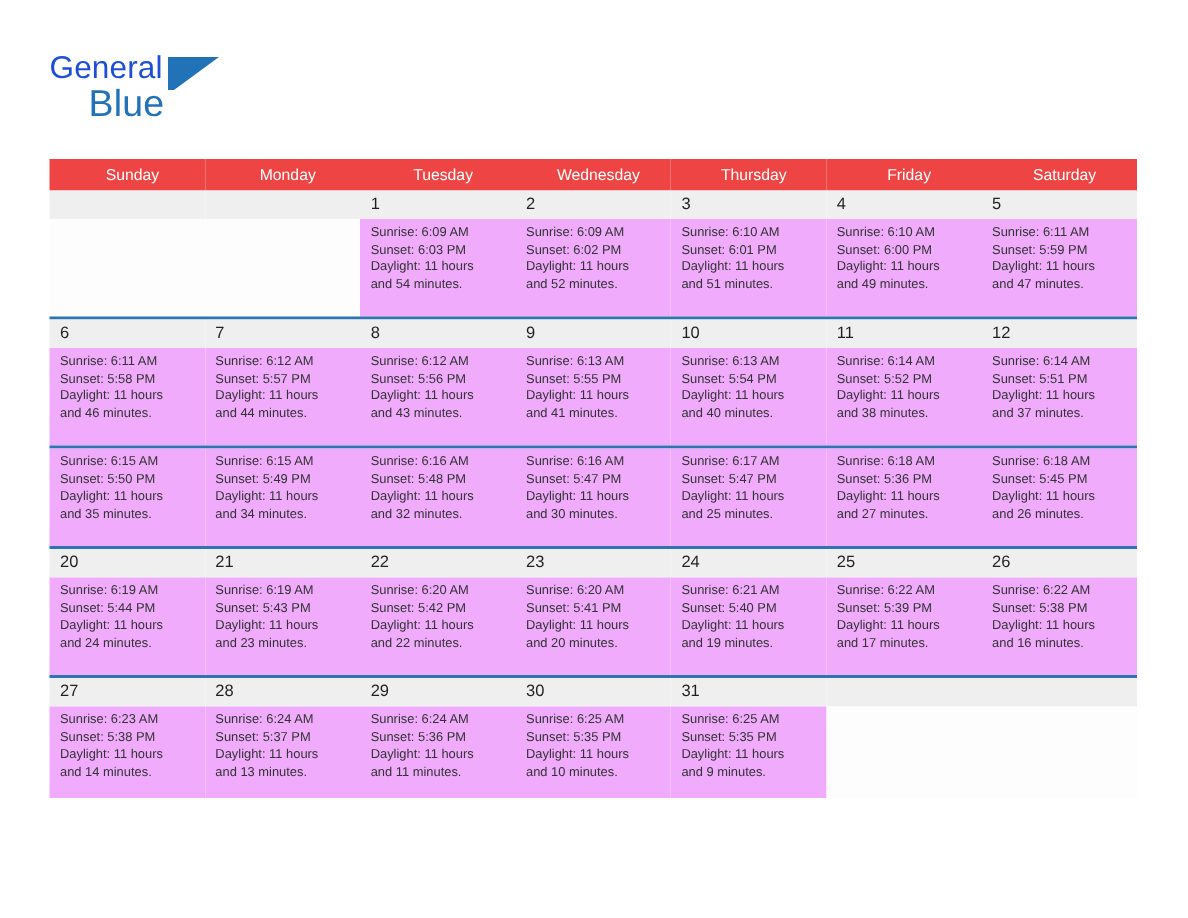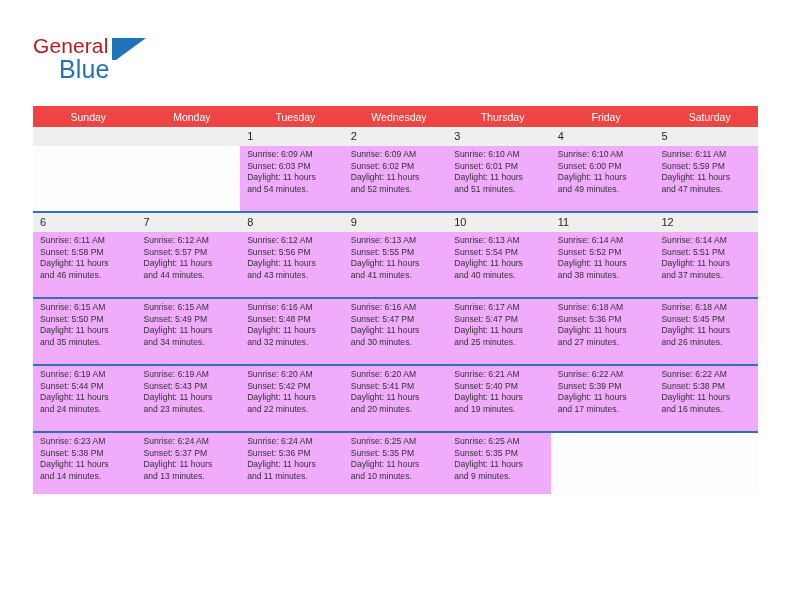--- a/index.html
+++ b/index.html
@@ -35,21 +35,21 @@
     top: 0;
     width: 120px;
     height: 52px;
   }
   .logo-general {
     position: absolute;
     left: 0;
     top: 4px;
     font-size: 21px;
     letter-spacing: 0.1px;
-    color: #b91c1c;
+    color: #1d4ed8;
     font-family: "Liberation Sans", sans-serif;
   }
   .logo-blue {
     position: absolute;
     left: 26px;
     top: 25px;
     font-size: 25px;
     letter-spacing: 0.1px;
     color: #2272b8;
     font-family: "Liberation Sans", sans-serif;
@@ -343,20 +343,29 @@
           <span class="line">Sunrise: 6:18 AM</span>
           <span class="line">Sunset: 5:45 PM</span>
           <span class="line">Daylight: 11 hours</span>
           <span class="line">and 26 minutes.</span>
         </td>
       </tr>
       <tr class="sep-row">
           <td colspan="7"></td>
         </tr>
 
+      <tr class="daynum-row">
+        <td>20</td>
+        <td>21</td>
+        <td>22</td>
+        <td>23</td>
+        <td>24</td>
+        <td>25</td>
+        <td>26</td>
+      </tr>
       <tr class="detail-row">
         <td>
           <span class="line">Sunrise: 6:19 AM</span>
           <span class="line">Sunset: 5:44 PM</span>
           <span class="line">Daylight: 11 hours</span>
           <span class="line">and 24 minutes.</span>
         </td>
         <td>
           <span class="line">Sunrise: 6:19 AM</span>
           <span class="line">Sunset: 5:43 PM</span>
@@ -391,20 +400,29 @@
           <span class="line">Sunrise: 6:22 AM</span>
           <span class="line">Sunset: 5:38 PM</span>
           <span class="line">Daylight: 11 hours</span>
           <span class="line">and 16 minutes.</span>
         </td>
       </tr>
       <tr class="sep-row">
           <td colspan="7"></td>
         </tr>
 
+      <tr class="daynum-row">
+        <td>27</td>
+        <td>28</td>
+        <td>29</td>
+        <td>30</td>
+        <td>31</td>
+        <td class="empty"></td>
+        <td class="empty"></td>
+      </tr>
       <tr class="detail-row last">
         <td>
           <span class="line">Sunrise: 6:23 AM</span>
           <span class="line">Sunset: 5:38 PM</span>
           <span class="line">Daylight: 11 hours</span>
           <span class="line">and 14 minutes.</span>
         </td>
         <td>
           <span class="line">Sunrise: 6:24 AM</span>
           <span class="line">Sunset: 5:37 PM</span>

